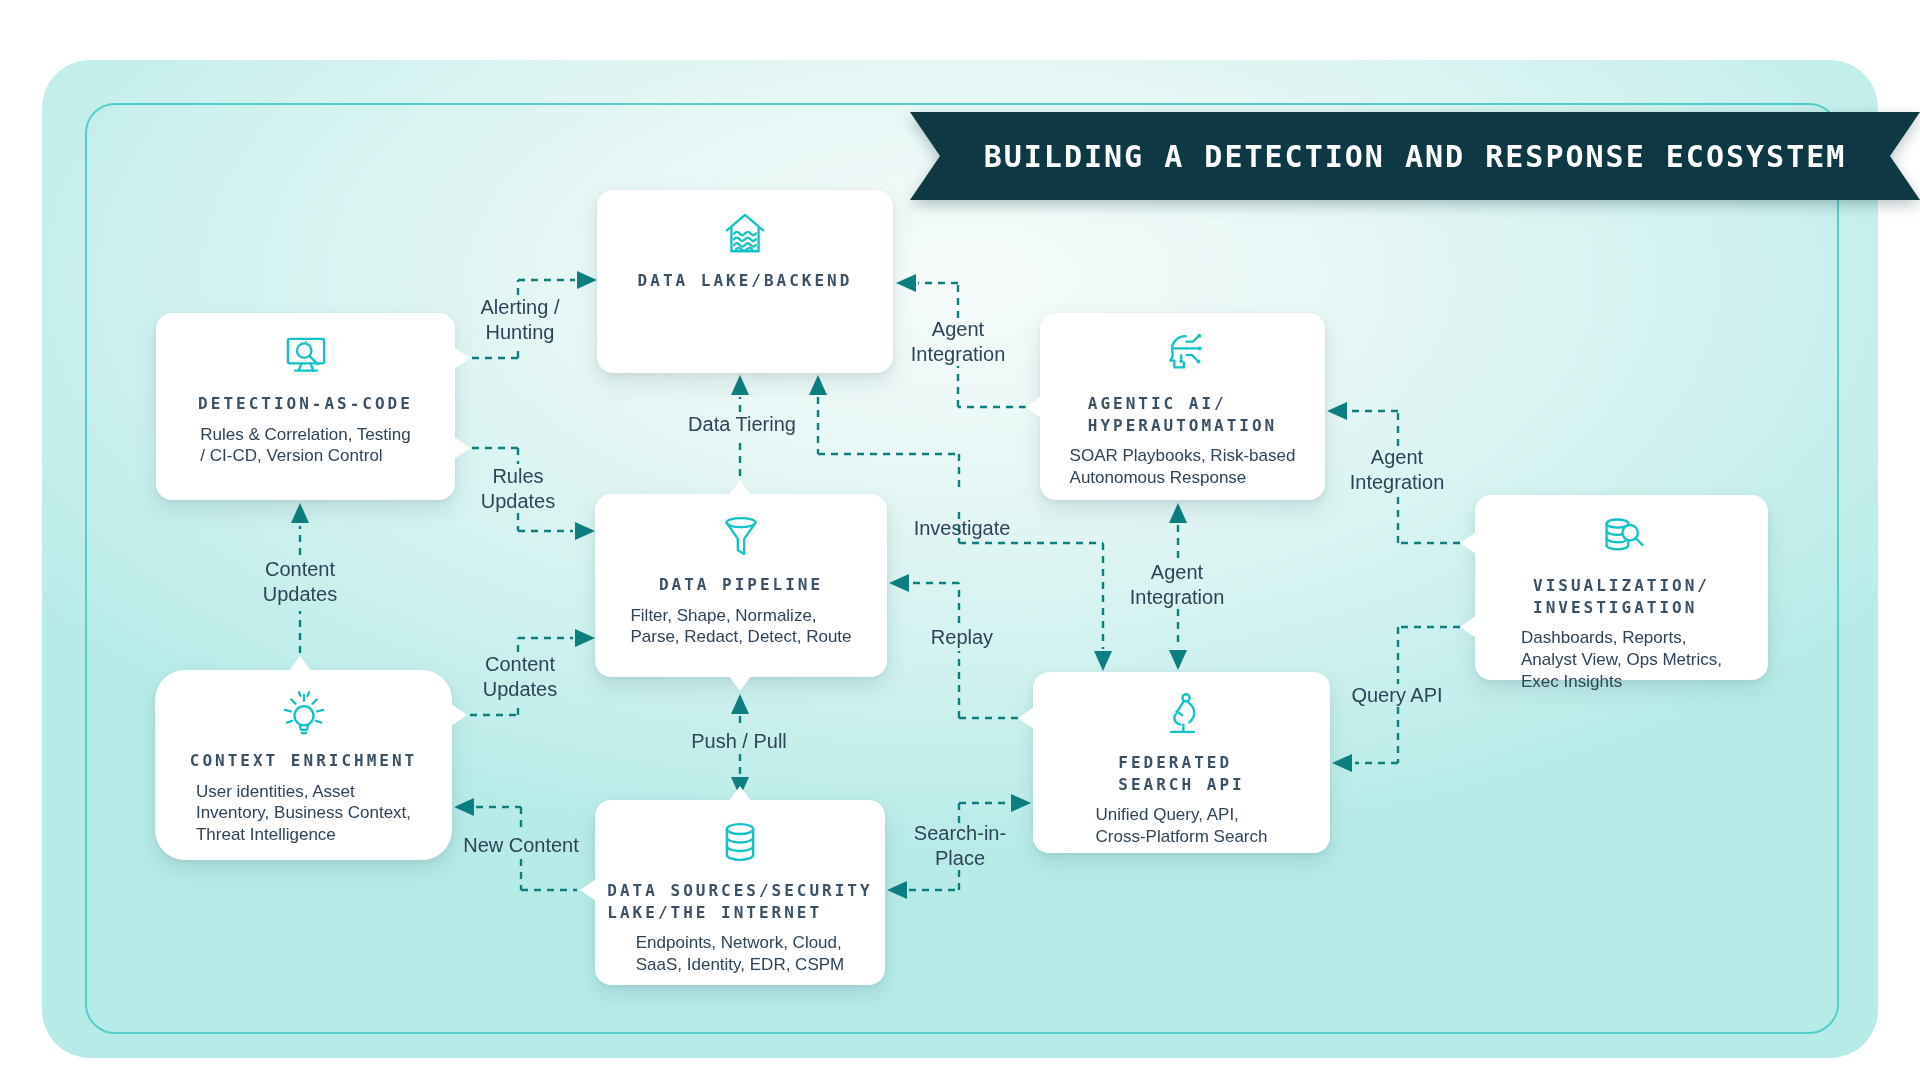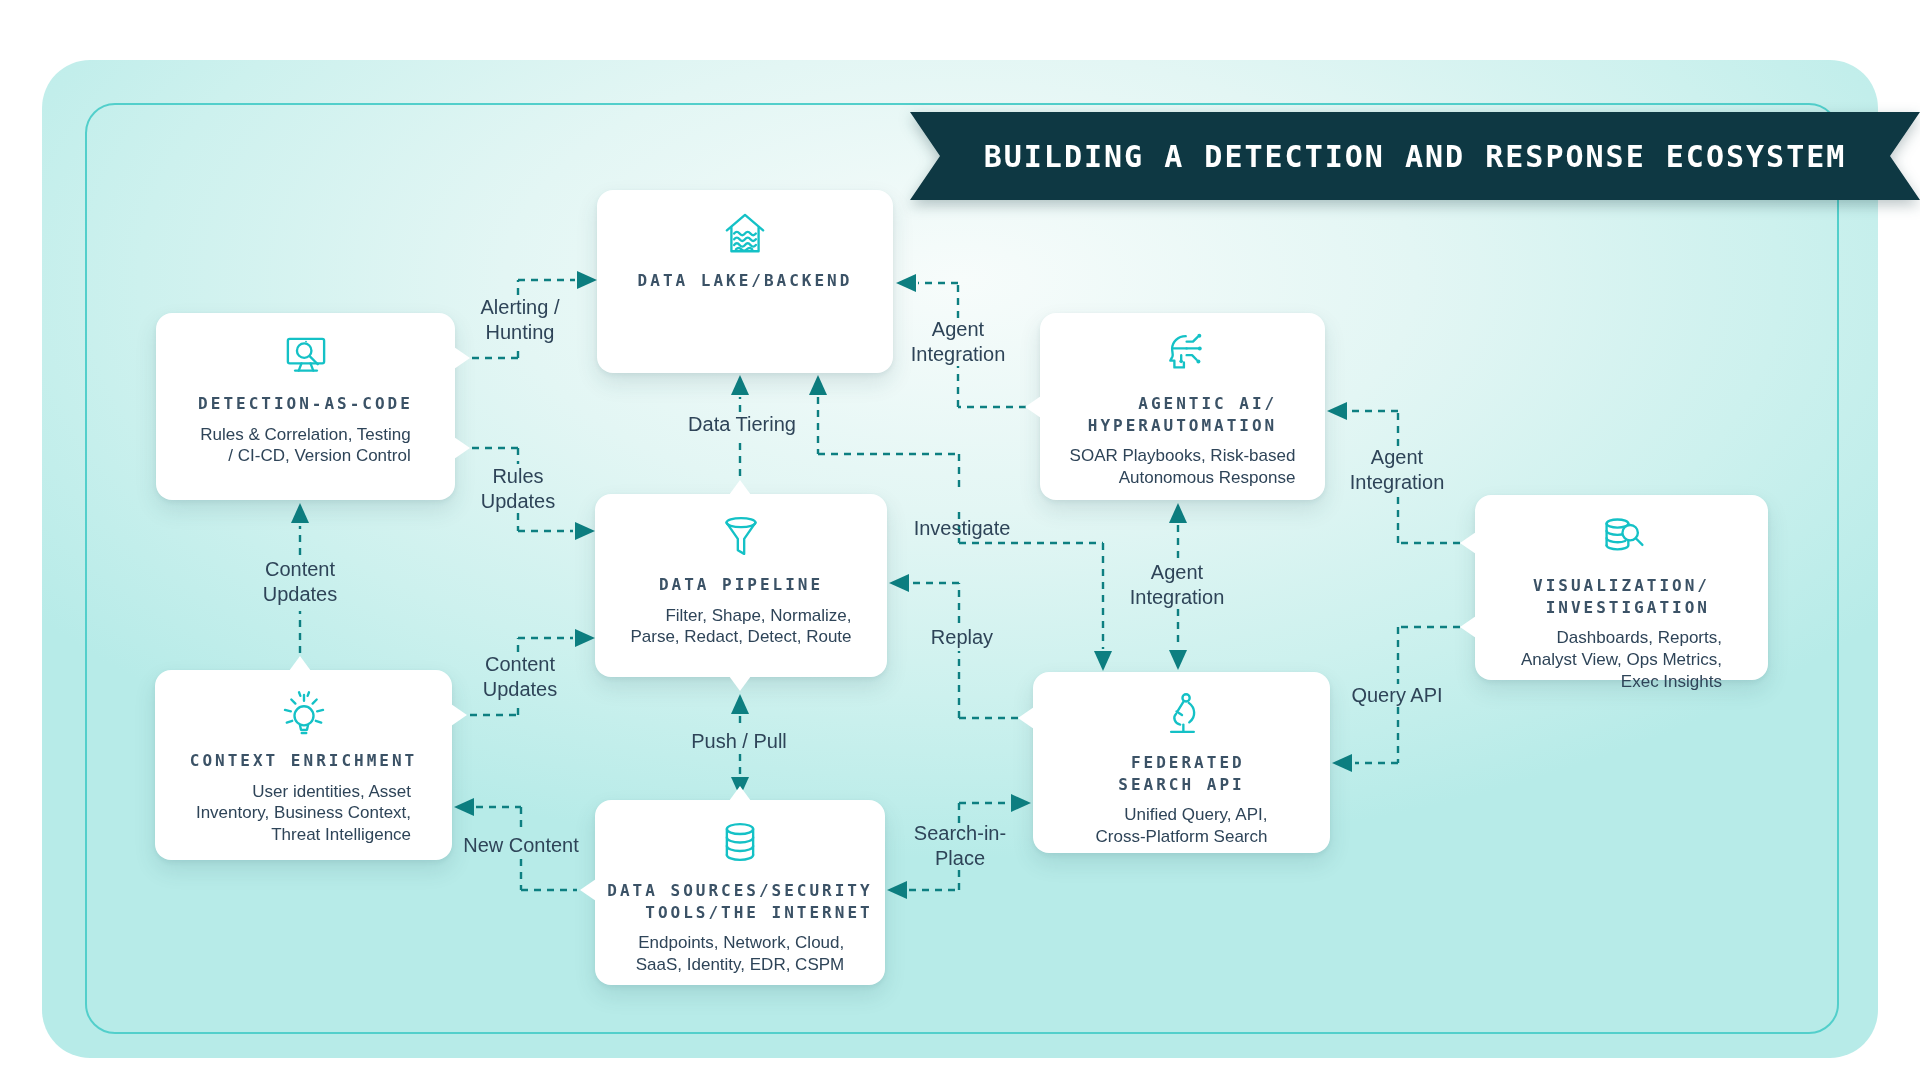--- a/index.html
+++ b/index.html
@@ -13,21 +13,21 @@
           clip-path:polygon(0 0,100% 0,calc(100% - 30px) 50%,100% 100%,0 100%,30px 50%);
           display:flex;align-items:center;justify-content:center;z-index:5;}
   .ribbon-wrap{position:absolute;left:455px;top:56px;width:1010px;height:88px;z-index:5;
                filter:drop-shadow(0 5px 7px rgba(10,45,55,.28));}
   .ribbon-text{font-family:"DejaVu Sans Mono",monospace;font-weight:bold;font-size:30px;letter-spacing:2px;color:#ffffff;white-space:nowrap;}
   #connectors{position:absolute;left:0;top:0;z-index:1;}
   #connectors .dash{fill:none;stroke:var(--line);stroke-width:2.4;stroke-dasharray:7 6;}
   #connectors .head{fill:var(--line);stroke:none;}
   .card{position:absolute;background:#ffffff;border-radius:16px;z-index:2;box-sizing:border-box;
         box-shadow:0 10px 22px rgba(23,74,86,.12),0 2px 5px rgba(23,74,86,.08);
-        display:flex;flex-direction:column;align-items:center;text-align:right;padding:15px 10px 0;}
+        display:flex;flex-direction:column;align-items:center;text-align:left;padding:15px 10px 0;}
   .card .icon{height:58px;display:flex;align-items:center;justify-content:center;}
   .card .icon svg{width:58px;height:58px;}
   .card .icon svg *{stroke:var(--accent);stroke-width:2.6;fill:none;stroke-linecap:round;stroke-linejoin:round;}
   .card .icon svg .f{fill:var(--accent);stroke:none;}
   .card .icon svg .wf{fill:#ffffff;}
   .card .title{font-family:"DejaVu Sans Mono",monospace;font-weight:bold;font-size:16px;letter-spacing:3px;
                color:var(--title);white-space:pre-line;line-height:1.35;margin-top:7px;}
   .card .subtitle{font-size:17px;color:var(--body);white-space:pre-line;line-height:1.28;margin-top:9px;}
   .tail{position:absolute;width:0;height:0;border-style:solid;}
   .clabel{position:absolute;transform:translate(-50%,-50%);font-size:20px;color:var(--body);
@@ -164,21 +164,21 @@
           </svg>
         </div>
         <div class="title">VISUALIZATION/
 INVESTIGATION</div>
         <div class="subtitle">Dashboards, Reports,
 Analyst View, Ops Metrics,
 Exec Insights</div>
         <div class="tail" style="left: -15px; top: 37px; border-width: 11px 16px 11px 0px; border-color: transparent rgb(255, 255, 255) transparent transparent;"></div>
         <div class="tail" style="left: -15px; top: 121px; border-width: 11px 16px 11px 0px; border-color: transparent rgb(255, 255, 255) transparent transparent;"></div>
       </div>
-      <div class="card" style="left: 155px; top: 670px; width: 297px; height: 190px;">
+      <div class="card" style="left: 155px; top: 670px; width: 297px; height: 190px; border-radius: 30px;">
         <div class="icon">
           <svg viewBox="0 0 64 64">
             <circle cx="32" cy="34" r="10.5"></circle>
             <path d="M27.5 44 l1.2 5.5 h6.6 l1.2 -5.5"></path>
             <path d="M29.5 53 h5"></path>
             <path d="M32 17.5 V11"></path>
             <path d="M41.5 20.5 l4.5 -4.5"></path>
             <path d="M46.5 29 l6.5 -1.5"></path>
             <path d="M22.5 20.5 L18 16"></path>
             <path d="M17.5 29 l-6.5 -1.5"></path>
@@ -218,21 +218,21 @@
           <svg viewBox="0 0 64 64">
             <ellipse cx="32" cy="15.5" rx="14.5" ry="5.5"></ellipse>
             <path d="M17.5 15.5 V44"></path>
             <path d="M46.5 15.5 V44"></path>
             <path d="M17.5 44 a14.5 5.5 0 0 0 29 0"></path>
             <path d="M17.5 24.8 a14.5 5.5 0 0 0 29 0"></path>
             <path d="M17.5 34.2 a14.5 5.5 0 0 0 29 0"></path>
           </svg>
         </div>
         <div class="title">DATA SOURCES/SECURITY
-TOOLS/THE INTERNET</div>
+LAKE/THE INTERNET</div>
         <div class="subtitle">Endpoints, Network, Cloud,
 SaaS, Identity, EDR, CSPM</div>
         <div class="tail" style="top: -14px; left: 134px; border-width: 0px 11px 15px; border-color: transparent transparent rgb(255, 255, 255);"></div>
         <div class="tail" style="left: -15px; top: 79px; border-width: 11px 16px 11px 0px; border-color: transparent rgb(255, 255, 255) transparent transparent;"></div>
       </div>
     </div>
   <div id="labels">
       <div class="clabel" style="left: 520px; top: 320px;">Alerting /
 Hunting</div>
       <div class="clabel" style="left: 518px; top: 489px;">Rules

